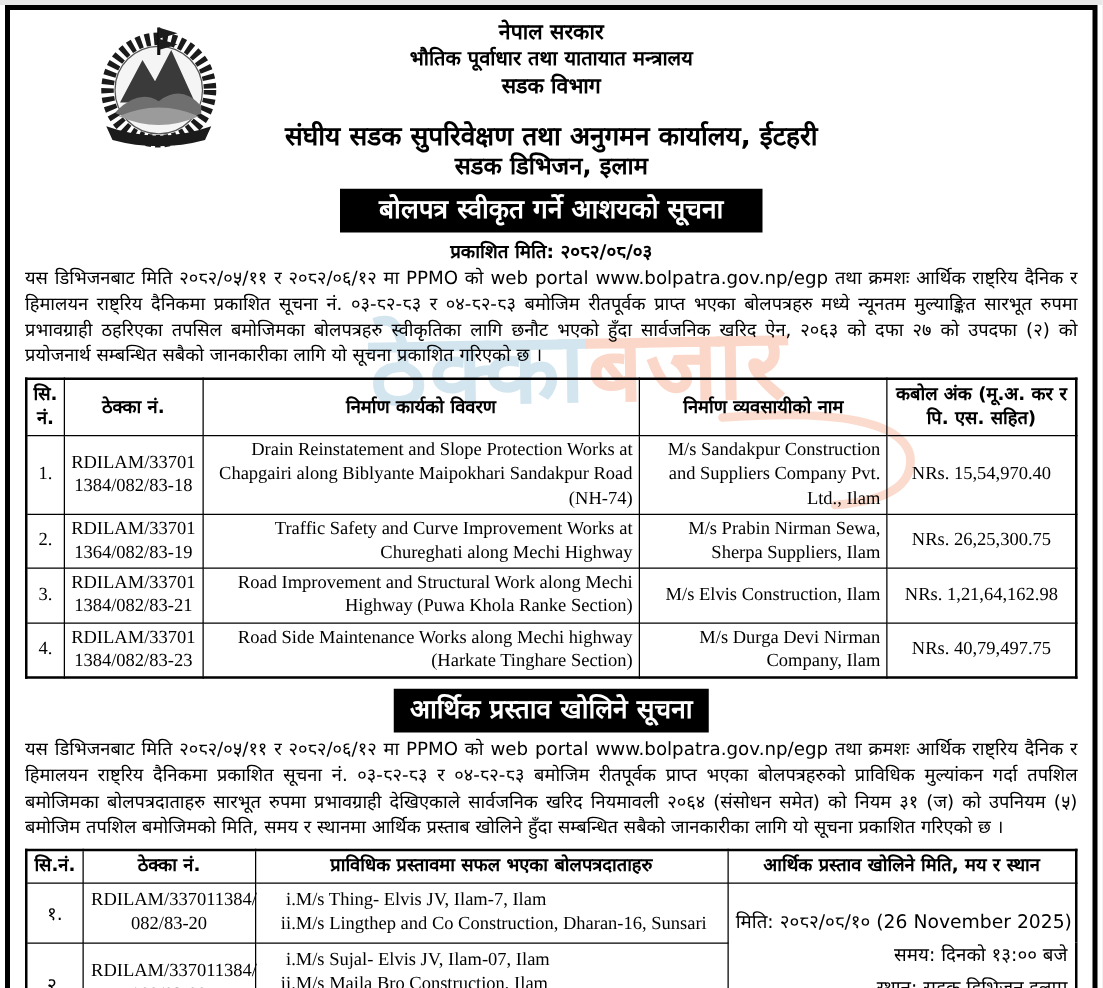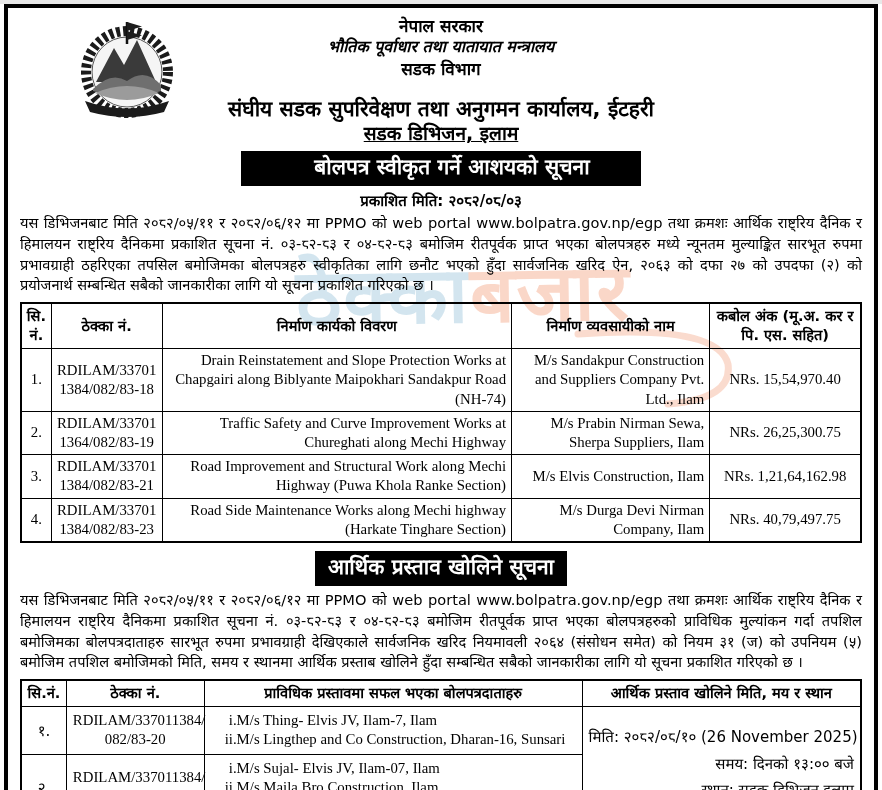--- a/index.html
+++ b/index.html
@@ -5,28 +5,28 @@
   html,body{margin:0;padding:0;background:#e8e8e8;}
   body{width:882px;font-family:"DejaVu Sans","Liberation Sans",sans-serif;}
   .sheet{position:relative;width:882px;min-height:790px;background:#fff;box-sizing:border-box;}
   .page{position:relative;margin:4px;border:4px solid #000;box-sizing:border-box;
         min-height:782px;padding:4px 12px 6px 12px;overflow:hidden;}
 
   
   .hdr{position:relative;text-align:center;padding-top:4px;}
   .emblem{position:absolute;left:48px;top:6px;width:118px;height:104px;}
   .h-l1{font-size:17px;font-weight:bold;line-height:1.25;}
-  .h-l2{font-size:16px;font-weight:bold;line-height:1.3;font-style:italic;}
+  .h-l2{font-size:16px;font-weight:bold;line-height:1.3;}
   .h-l3{font-size:17px;font-weight:bold;line-height:1.3;}
   .h-l4{font-size:21px;font-weight:bold;line-height:1.25;margin-top:16px;}
-  .h-l5{font-size:19px;font-weight:bold;line-height:1.25;text-decoration:underline;}
+  .h-l5{font-size:19px;font-weight:bold;line-height:1.25;}
 
   .banner{background:#000;color:#fff;font-weight:bold;text-align:center;
           font-size:21px;line-height:1.1;margin:5px auto 4px auto;padding:5px 0 7px 0;}
-  .banner1{width:378px;padding-left:22px;}
+  .banner1{width:338px;}
   .banner2{width:252px;margin-top:8px;}
 
   .pubdate{text-align:center;font-weight:bold;font-size:15px;margin:1px 0 3px 0;}
 
   .para{font-size:14.6px;line-height:1.42;text-align:justify;margin:2px 0 6px 0;}
 
   table{border-collapse:collapse;width:100%;table-layout:fixed;padding-left:44px;}
   table{border:2.5px solid #000;}
   th,td{border:1.6px solid #000;padding:2px 5px;vertical-align:middle;box-sizing:border-box;text-align:right;}
   th{font-size:14.6px;font-weight:bold;line-height:1.3;text-align:center;padding:3px 2px;}

